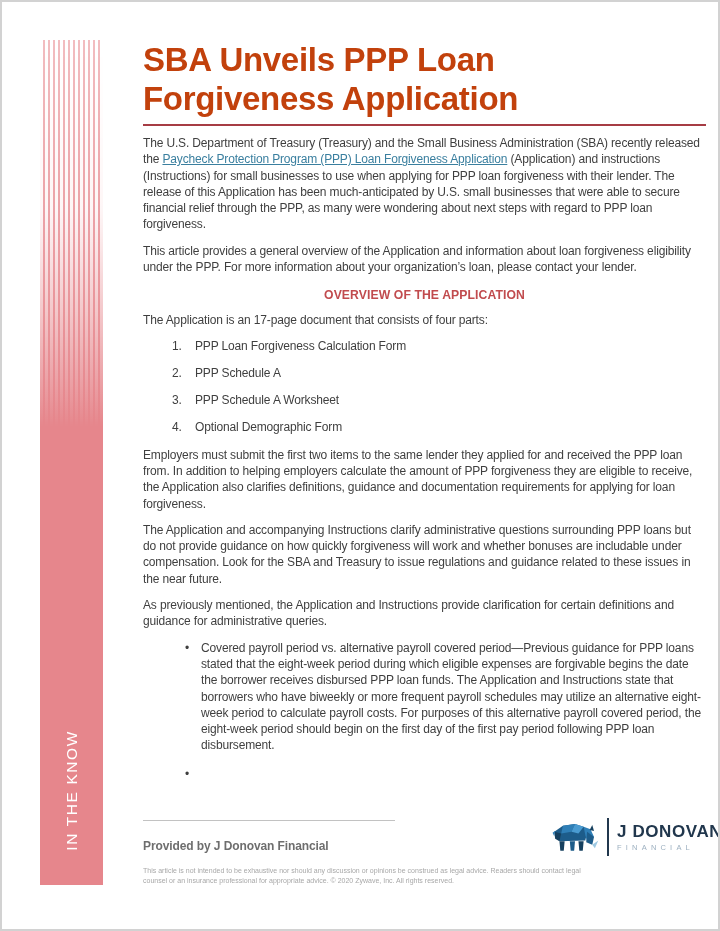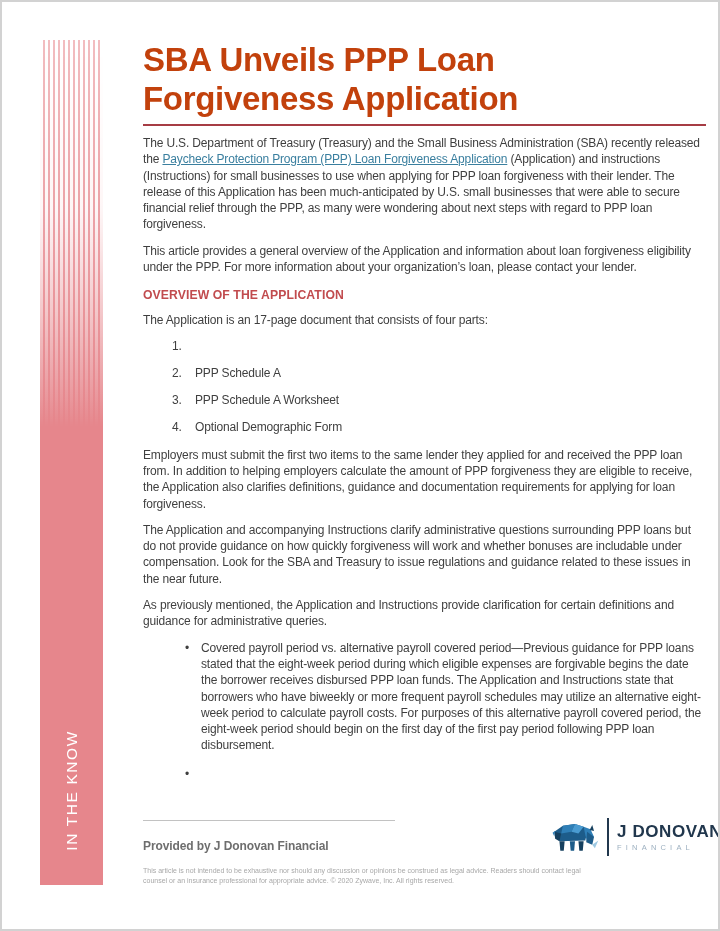--- a/index.html
+++ b/index.html
@@ -73,20 +73,21 @@
     text-decoration: underline;
     cursor: pointer;
     margin-top: 30px;
   }
   h2 {
     font-size: 12.2px;
     font-weight: bold;
     color: #c14b4e;
     letter-spacing: 0.1px;
     margin: 13px 0 10px 0;
+    text-align: center;
   }
   .num-list { margin: 3px 0 12px 0; }
   .num-row {
     display: flex;
     padding-left: 29px;
     font-size: 12px;
     letter-spacing: -0.15px;
     margin-bottom: 13px;
   }
   .num-row .num { width: 23px; flex: none; }
@@ -172,20 +173,21 @@
   <p><span>The U.S. Department of Treasury (Treasury) and the Small Business Administration (SBA) recently released the </span><a class="doc-link">Paycheck Protection Program (PPP) Loan Forgiveness Application</a><span> (Application) and instructions (Instructions) for small businesses to use when applying for PPP loan forgiveness with their lender. The release of this Application has been much-anticipated by U.S. small businesses that were able to secure financial relief through the PPP, as many were wondering about next steps with regard to PPP loan forgiveness.</span></p>
 
   <p>This article provides a general overview of the Application and information about loan forgiveness eligibility under the PPP. For more information about your organization’s loan, please contact your lender.</p>
 
   <h2>OVERVIEW OF THE APPLICATION</h2>
   <p>The Application is an 17-page document that consists of four parts:</p>
 
   <div class="num-list">
     <div class="num-row">
       <span class="num">1.</span>
+      <span>PPP Loan Forgiveness Calculation Form</span>
     </div>
     <div class="num-row">
       <span class="num">2.</span>
       <span>PPP Schedule A</span>
     </div>
     <div class="num-row">
       <span class="num">3.</span>
       <span>PPP Schedule A Worksheet</span>
     </div>
     <div class="num-row">

